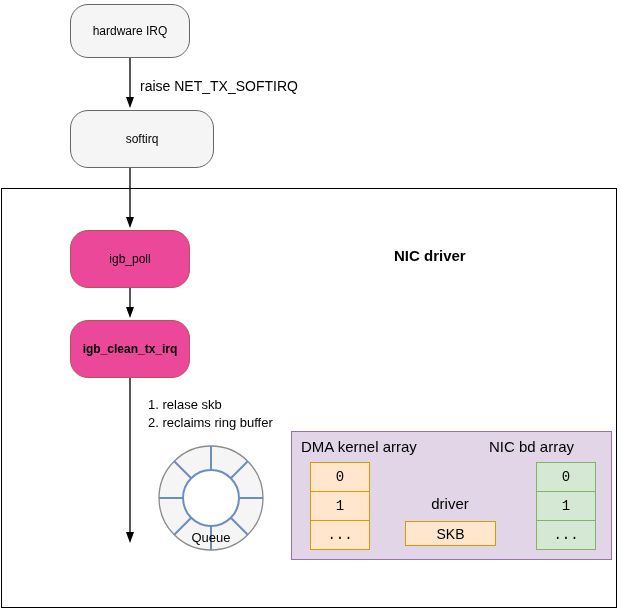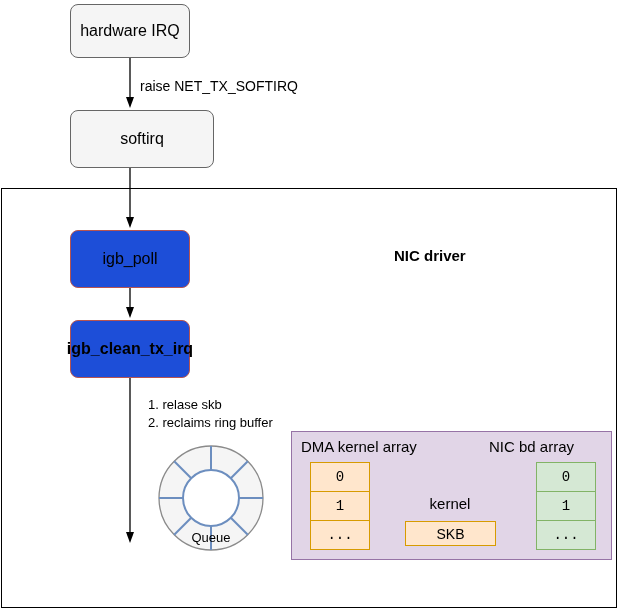--- a/index.html
+++ b/index.html
@@ -1,26 +1,26 @@
 <!DOCTYPE html>
 <html><head>
 <meta charset="utf-8">
 <style>
   html,body { margin:0; padding:0; background:#fff; }
   .canvas {
     position:relative; width:621px; height:611px; background:#ffffff;
     font-family:"Liberation Sans", sans-serif; color:#000; overflow:hidden;
   }
   .node {
-    position:absolute; box-sizing:border-box; border-radius:8px;
+    position:absolute; box-sizing:border-box; border-radius:18px;
     display:flex; align-items:center; justify-content:center;
-    font-size:16px; z-index:3; text-align:center;
+    font-size:12px; z-index:3; text-align:center;
   }
   .node.gray { background:#f5f5f5; border:1px solid #666666; }
-  .node.pink { background:#1d4ed8; border:1px solid #b85450; }
+  .node.pink { background:#ec4899; border:1px solid #b85450; }
   .container-box {
     position:absolute; left:1px; top:188px; width:616px; height:420px;
     border:1px solid #000; box-sizing:border-box; background:transparent; z-index:1;
   }
   .nic-title {
     position:absolute; left:394px; top:247px; font-size:15px; font-weight:bold; z-index:3;
   }
   .edge-label {
     position:absolute; left:132px; top:78px; font-size:14px;
     background:#fff; padding:0 8px; z-index:4; white-space:nowrap;
@@ -118,16 +118,16 @@
   <div class="panel-title nicbd-title">NIC bd array</div>
 
   <div class="cell orange col-dma row0">0</div>
   <div class="cell orange col-dma row1">1</div>
   <div class="cell orange col-dma row2">...</div>
 
   <div class="cell green col-nic row0">0</div>
   <div class="cell green col-nic row1">1</div>
   <div class="cell green col-nic row2">...</div>
 
-  <div class="release-label">kernel</div>
+  <div class="release-label">driver</div>
   <div class="skb-box">SKB</div>
 
 </div>
 
 </body></html>

